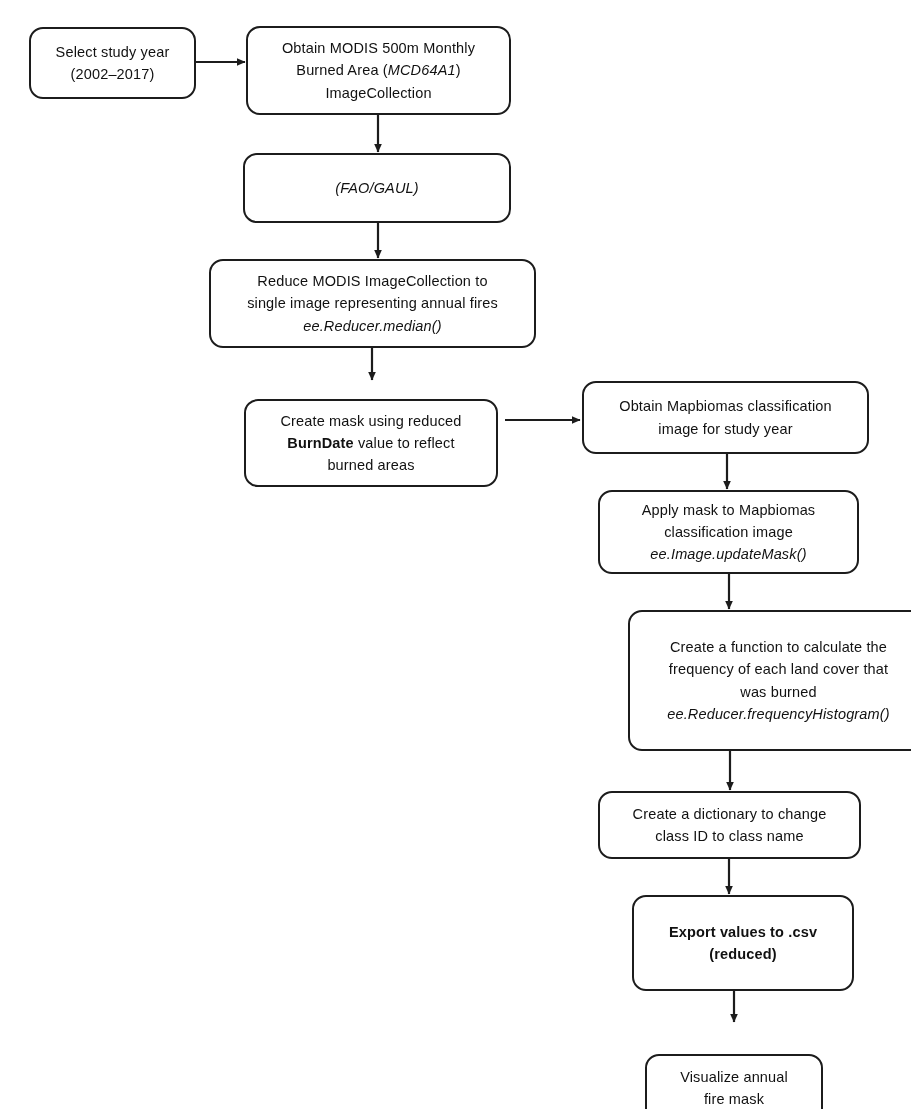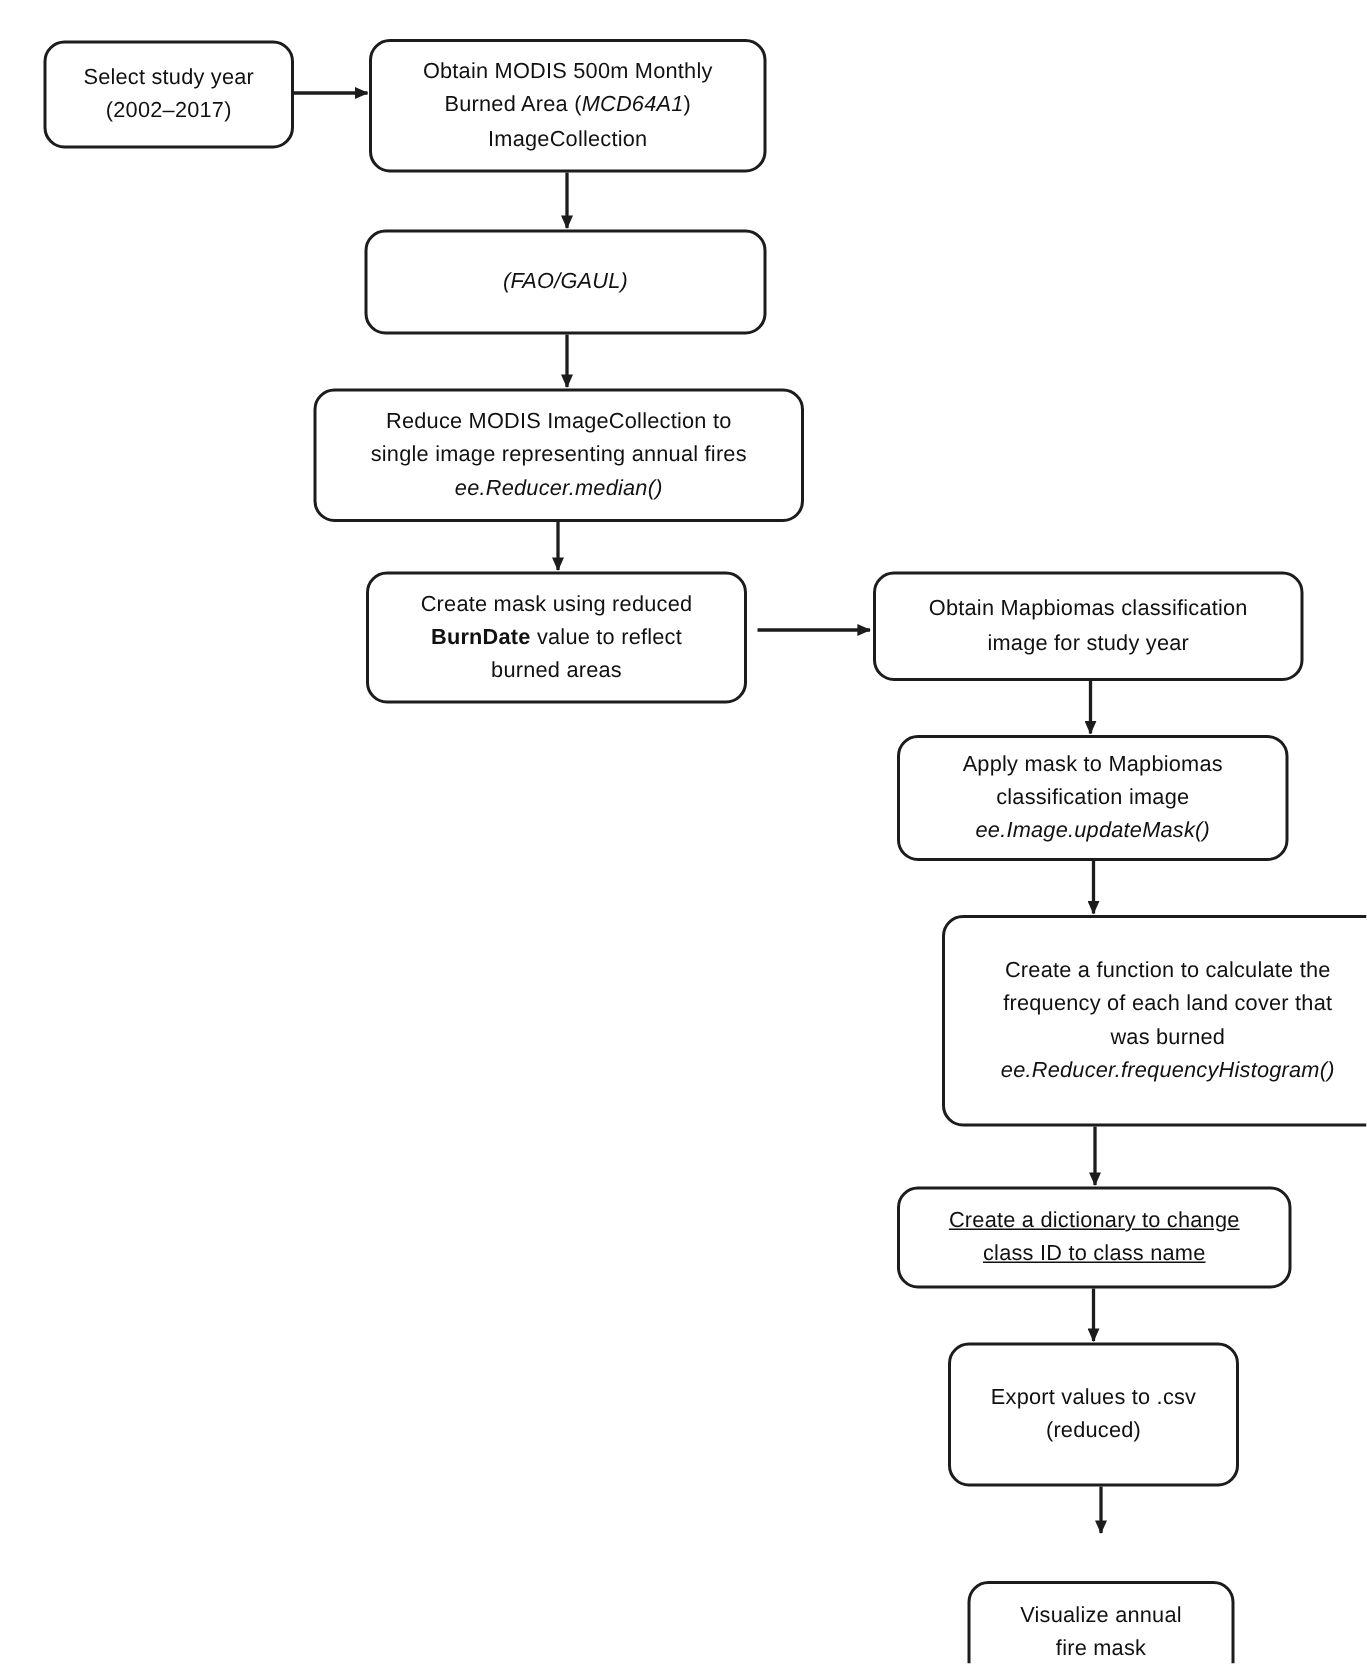--- a/index.html
+++ b/index.html
@@ -86,21 +86,21 @@
         <div class="ital">(FAO/GAUL)</div>
       </span>
     </div>
   <div class="node" style="left: 209px; top: 259px; width: 327px; height: 89px;">
       <span class="txt">
         <div>Reduce MODIS ImageCollection to</div>
         <div>single image representing annual fires</div>
         <div class="ital">ee.Reducer.median()</div>
       </span>
     </div>
-  <div class="node" style="left: 244px; top: 381px; width: 254px; height: 88px;">
+  <div class="node" style="left: 244px; top: 399px; width: 254px; height: 88px;">
       <span class="txt">
         <div>Create mask using reduced</div>
         <div><span class="bold">BurnDate</span> value to reflect</div>
         <div>burned areas</div>
       </span>
     </div>
   <div class="node" style="left: 582px; top: 381px; width: 287px; height: 73px;">
       <span class="txt">
         <div>Obtain Mapbiomas classification</div>
         <div>image for study year</div>
@@ -114,27 +114,27 @@
       </span>
     </div>
   <div class="node" style="left: 580px; top: 610px; width: 301px; height: 141px; margin-left: 48px;">
       <span class="txt">
         <div>Create a function to calculate the</div>
         <div>frequency of each land cover that</div>
         <div>was burned</div>
         <div class="ital">ee.Reducer.frequencyHistogram()</div>
       </span>
     </div>
-  <div class="node" style="left: 598px; top: 791px; width: 263px; height: 68px; text-decoration: underline;">
+  <div class="node" style="left: 598px; top: 791px; width: 263px; height: 68px;">
       <span class="txt">
         <div>Create a dictionary to change</div>
         <div>class ID to class name</div>
       </span>
     </div>
-  <div class="node" style="left: 632px; top: 895px; width: 194px; height: 96px;">
+  <div class="node" style="left: 632px; top: 895px; width: 222px; height: 96px; font-weight: bold;">
       <span class="txt">
         <div>Export values to .csv</div>
         <div>(reduced)</div>
       </span>
     </div>
   <div class="node" style="left: 645px; top: 1054px; width: 178px; height: 68px;">
       <span class="txt">
         <div>Visualize annual</div>
         <div>fire mask</div>
       </span>

